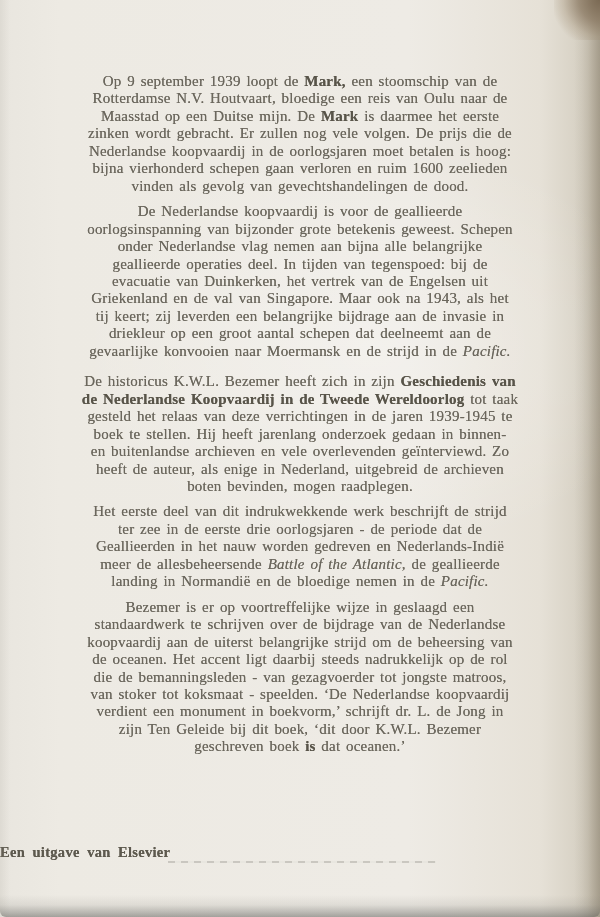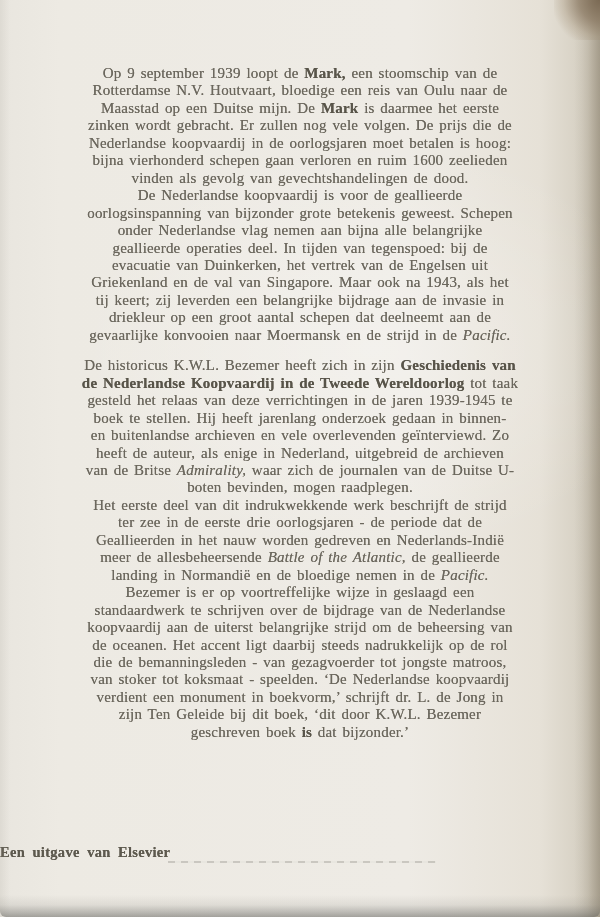--- a/index.html
+++ b/index.html
@@ -59,21 +59,21 @@
     position: absolute;
     left: 60px; right: 60px; top: 65px;
     text-align: center;
     color: #6b675d;
     font-size: 15px;
     line-height: 17.45px;
     letter-spacing: 0.2px;
     word-spacing: 1.8px;
     text-shadow: 0 0 0.6px rgba(107,103,93,0.85);
   }
-  .paragraph { margin: 0; }
+  .paragraph { margin: 8px; }
   .paragraph.gap { margin-top: 13px; }
   .line { white-space: nowrap; }
   .b { font-weight: 700; color: #585449; }
   .i { font-style: italic; }
   .footer {
     position: absolute; top: 844px; left: 0; right: 28px;
     text-align: left;
     font-weight: 700;
     font-size: 14.5px;
     letter-spacing: 0.3px;
@@ -107,40 +107,39 @@
         <div class="line"><span>driekleur op een groot aantal schepen dat deelneemt aan de</span></div>
         <div class="line"><span>gevaarlijke konvooien naar Moermansk en de strijd in de </span><span class="i">Pacific.</span></div>
       </div>
       <div class="paragraph gap">
         <div class="line"><span>De historicus K.W.L. Bezemer heeft zich in zijn </span><span class="b">Geschiedenis van</span></div>
         <div class="line"><span class="b">de Nederlandse Koopvaardij in de Tweede Wereldoorlog</span><span> tot taak</span></div>
         <div class="line"><span>gesteld het relaas van deze verrichtingen in de jaren 1939-1945 te</span></div>
         <div class="line"><span>boek te stellen. Hij heeft jarenlang onderzoek gedaan in binnen-</span></div>
         <div class="line"><span>en buitenlandse archieven en vele overlevenden geïnterviewd. Zo</span></div>
         <div class="line"><span>heeft de auteur, als enige in Nederland, uitgebreid de archieven</span></div>
-        <div class="line"><span>van de Britse </span><span class="i">Admirality,</span><span> waar zich de journalen van de Duitse U-</span></div>
         <div class="line"><span>boten bevinden, mogen raadplegen.</span></div>
       </div>
       <div class="paragraph">
         <div class="line"><span>Het eerste deel van dit indrukwekkende werk beschrijft de strijd</span></div>
         <div class="line"><span>ter zee in de eerste drie oorlogsjaren - de periode dat de</span></div>
         <div class="line"><span>Geallieerden in het nauw worden gedreven en Nederlands-Indië</span></div>
         <div class="line"><span>meer de allesbeheersende </span><span class="i">Battle of the Atlantic,</span><span> de geallieerde</span></div>
         <div class="line"><span>landing in Normandië en de bloedige nemen in de </span><span class="i">Pacific.</span></div>
       </div>
       <div class="paragraph">
         <div class="line"><span>Bezemer is er op voortreffelijke wijze in geslaagd een</span></div>
         <div class="line"><span>standaardwerk te schrijven over de bijdrage van de Nederlandse</span></div>
         <div class="line"><span>koopvaardij aan de uiterst belangrijke strijd om de beheersing van</span></div>
         <div class="line"><span>de oceanen. Het accent ligt daarbij steeds nadrukkelijk op de rol</span></div>
         <div class="line"><span>die de bemanningsleden - van gezagvoerder tot jongste matroos,</span></div>
         <div class="line"><span>van stoker tot koksmaat - speelden. ‘De Nederlandse koopvaardij</span></div>
         <div class="line"><span>verdient een monument in boekvorm,’ schrijft dr. L. de Jong in</span></div>
         <div class="line"><span>zijn Ten Geleide bij dit boek, ‘dit door K.W.L. Bezemer</span></div>
-        <div class="line"><span>geschreven boek </span><span class="b">is</span><span> dat bijzonder.’</span></div>
+        <div class="line"><span>geschreven boek </span><span class="b">is</span><span> dat oceanen.’</span></div>
       </div>
     </div>
   <div class="footer">Een uitgave van Elsevier</div>
   <div class="crease"></div>
   <div class="edge-left"></div>
   <div class="edge-right"></div>
   <div class="corner-tr"></div>
   <div class="edge-bottom"></div>
 </div>
 

